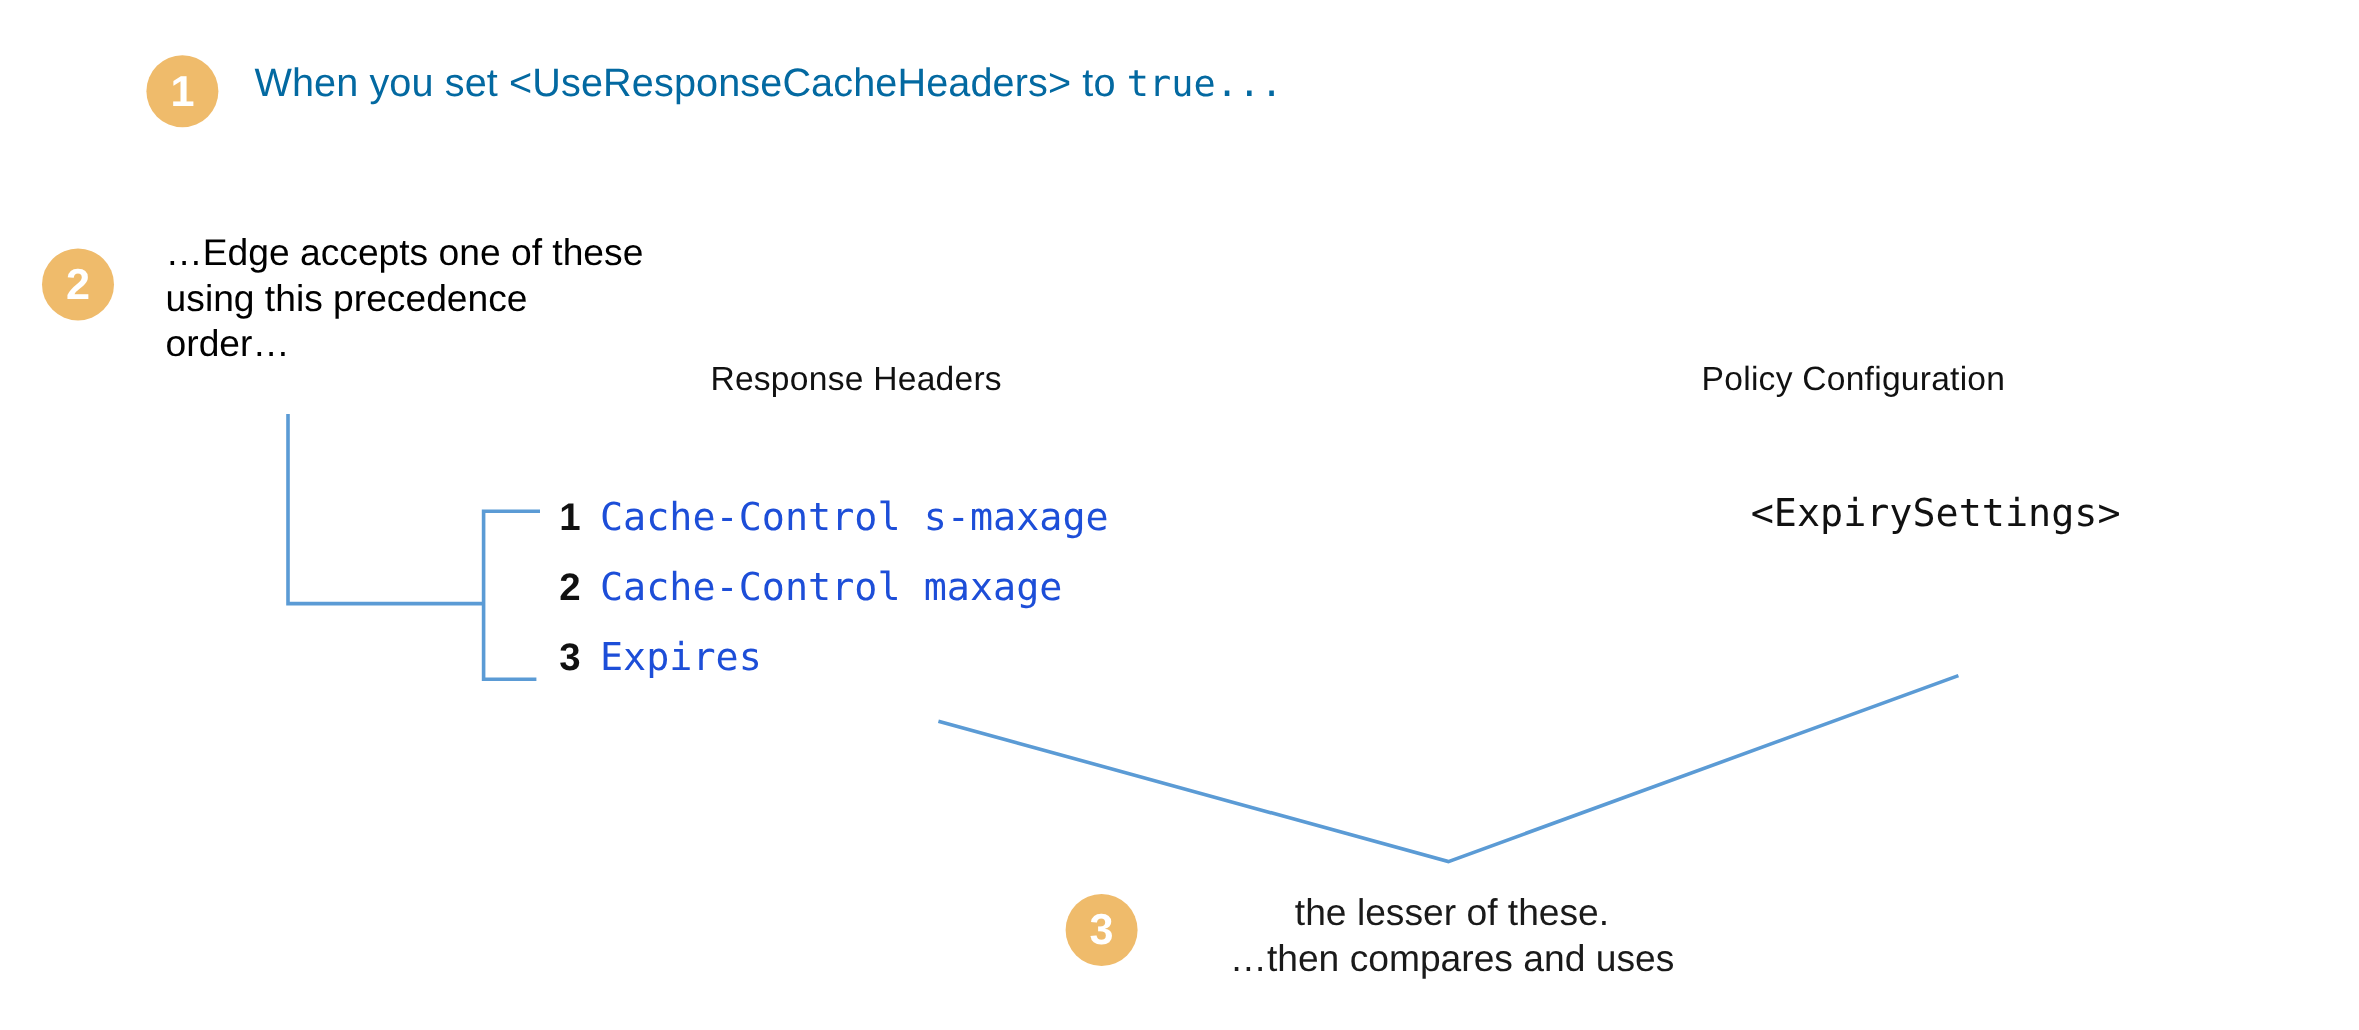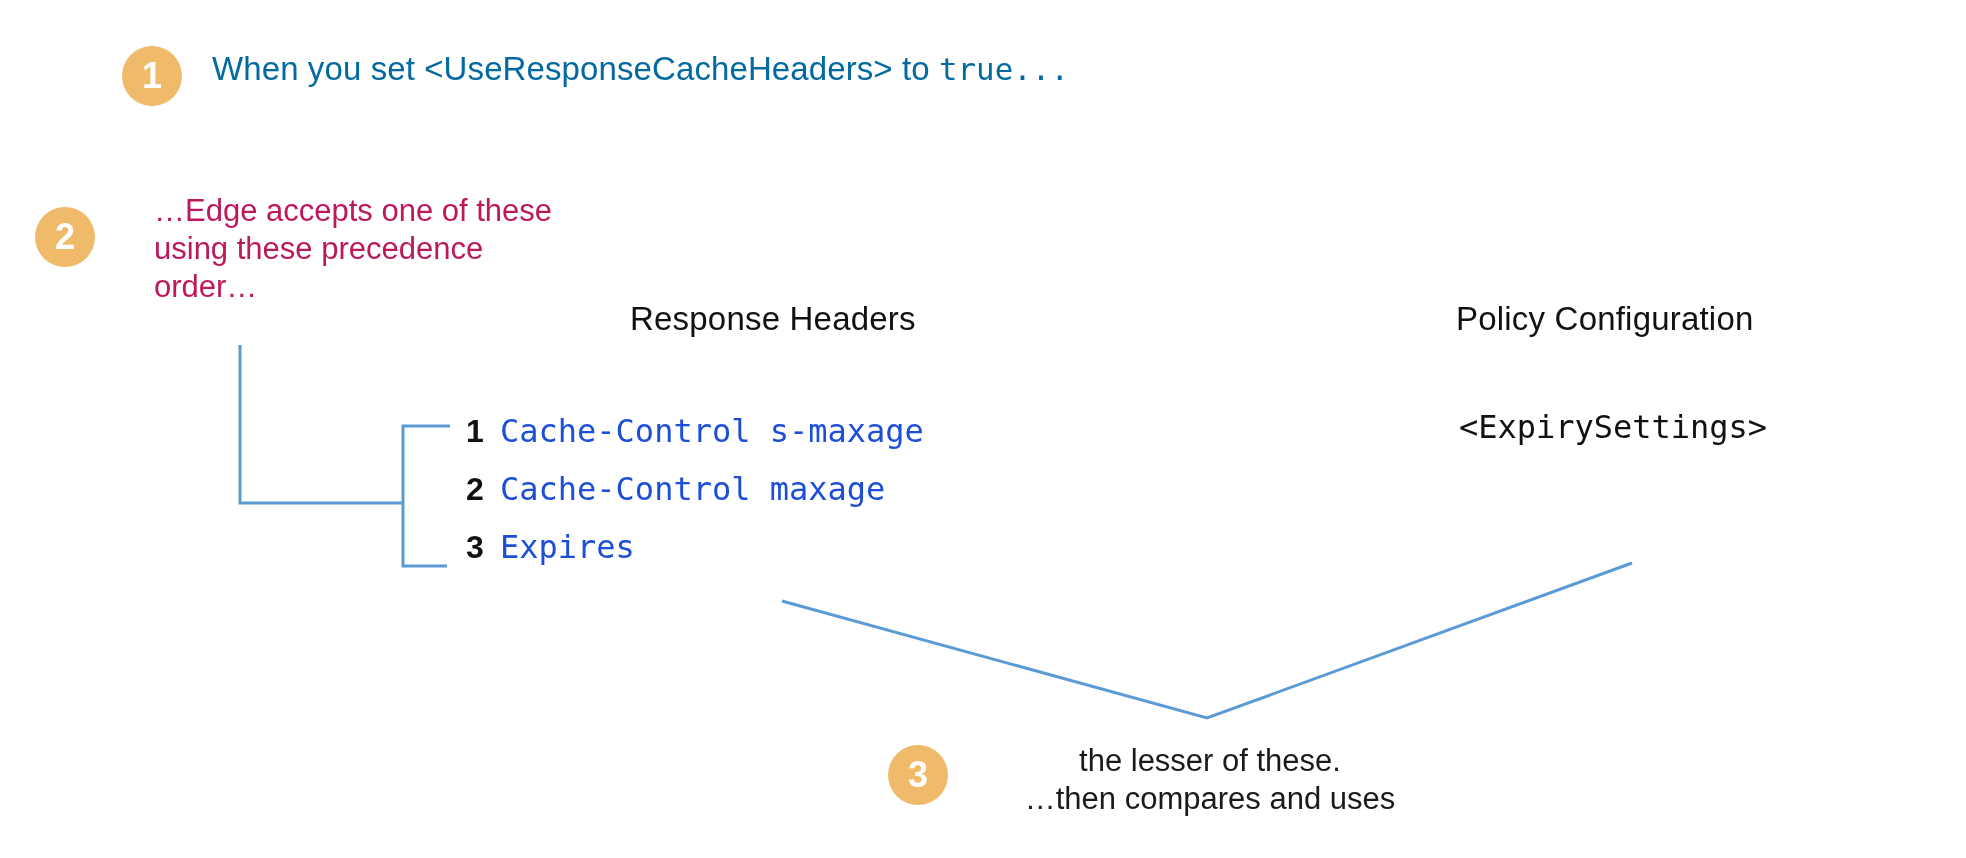--- a/index.html
+++ b/index.html
@@ -73,33 +73,31 @@
     font-size: 0.93em;
   }
 
   
   .step2-text {
     position: absolute;
     left: 138px;
     top: 192px;
     font-size: 31px;
     line-height: 1.22;
-    color: #be185d;
+    color: #000000;
     width: 520px;
-    margin-left: 16px;
   }
 
   
   .col-heading {
     position: absolute;
-    font-size: 33px;
+    font-size: 28px;
     color: #111111;
     white-space: nowrap;
     letter-spacing: 0.2px;
-    margin-left: 38px;
   }
   .heading-response { left: 592px; top: 300px; }
   .heading-policy   { left: 1418px; top: 300px; }
 
   
   .hdr-list {
     position: absolute;
     left: 466px;
     top: 412px;
   }
@@ -174,21 +172,21 @@
   </svg>
 
   <div class="badge badge-1">1</div>
   <div class="step1-text">
     <span>When you set &lt;UseResponseCacheHeaders&gt; to </span><span class="mono">true...</span>
   </div>
 
   <div class="badge badge-2">2</div>
   <div class="step2-text">
     <div>…Edge accepts one of these</div>
-    <div>using these precedence</div>
+    <div>using this precedence</div>
     <div>order…</div>
   </div>
 
   <div class="col-heading heading-response">Response Headers</div>
 
   <div class="hdr-list">
     <div class="hdr-row">
       <span class="hdr-num">1</span>
       <span class="hdr-val">Cache-Control s-maxage</span>
     </div>

